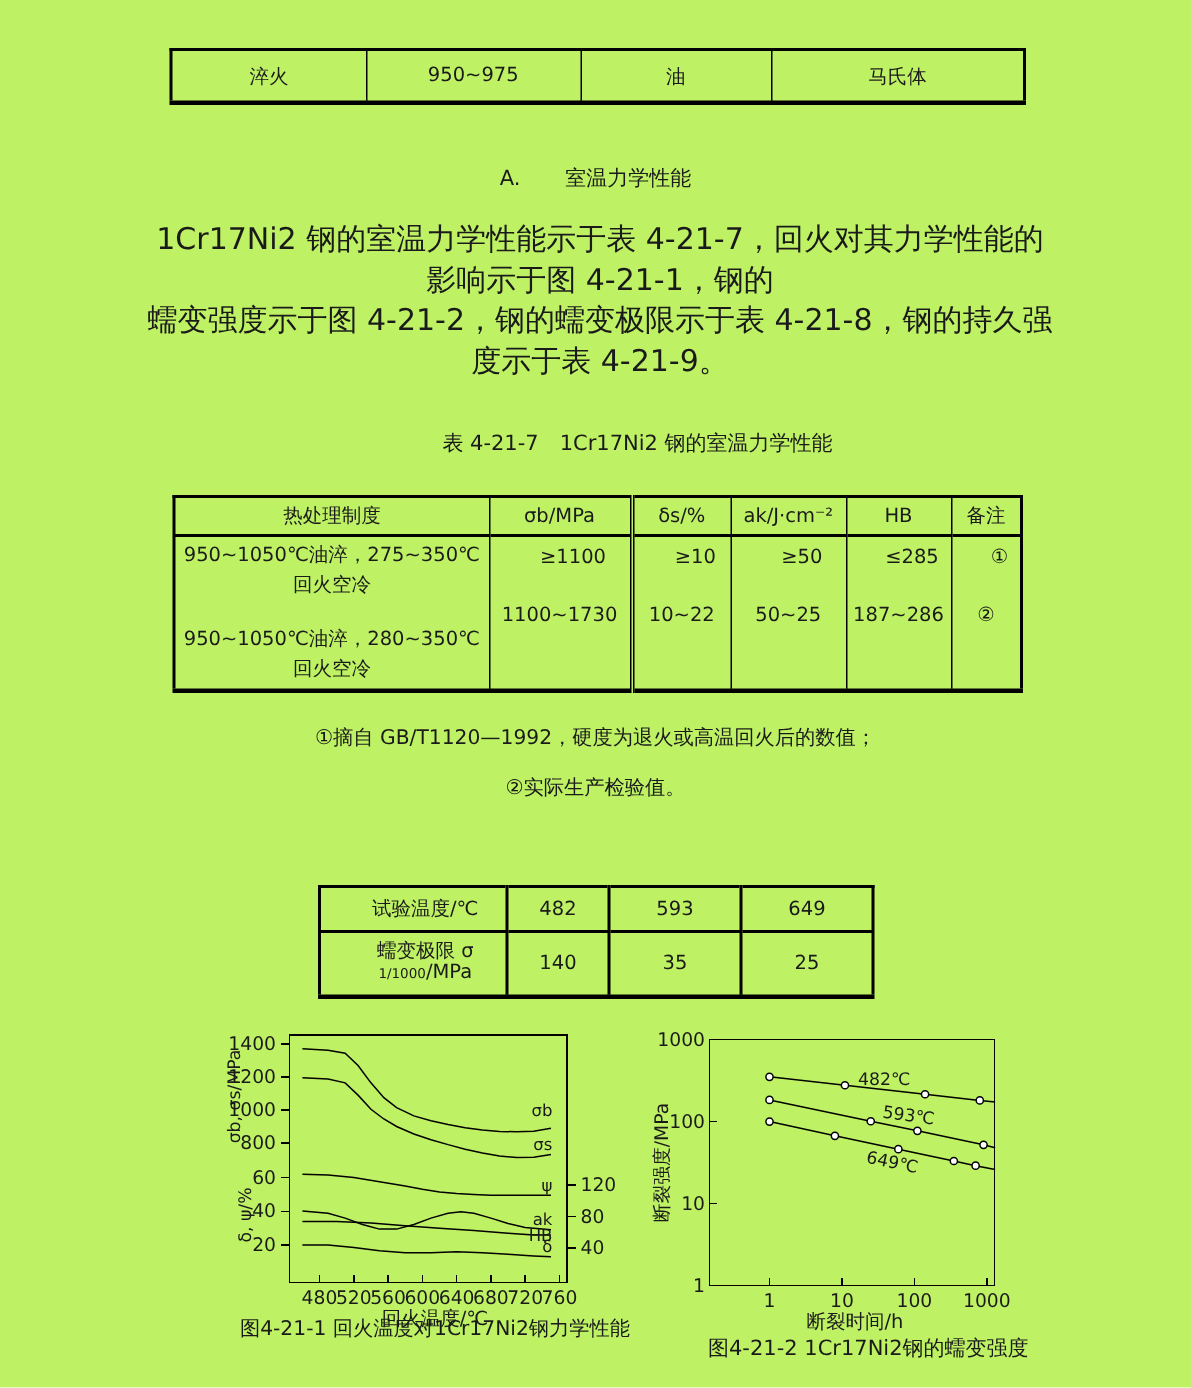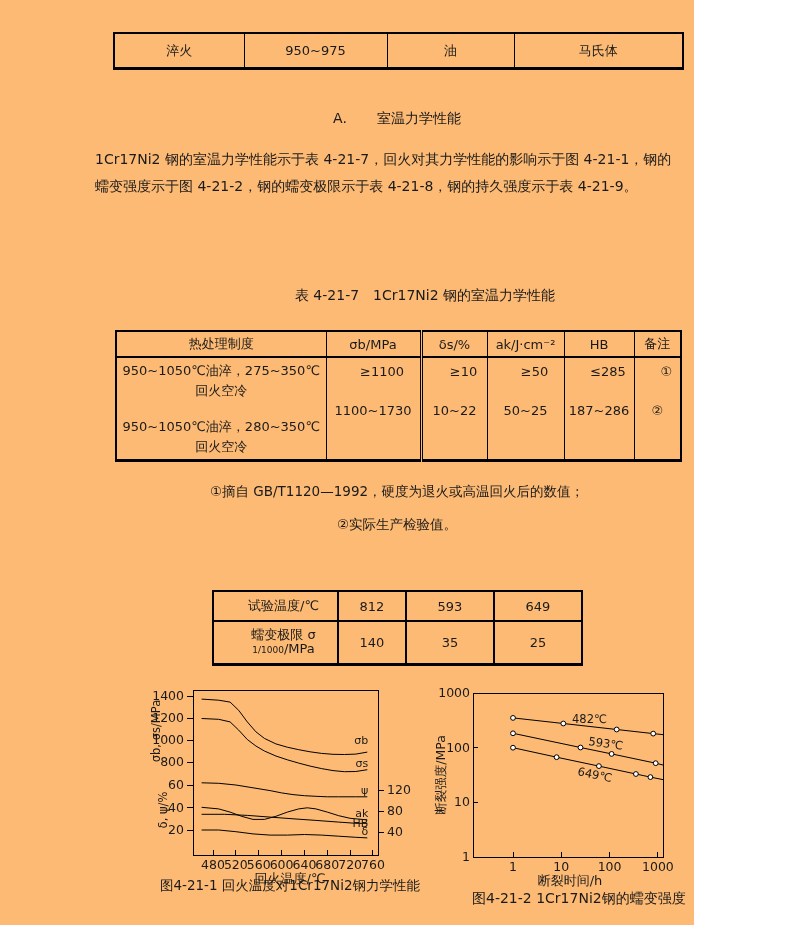--- a/index.html
+++ b/index.html
@@ -1,31 +1,31 @@
 <!DOCTYPE html>
 <html><head>
 <meta charset="utf-8">
 <style>
   html,body{margin:0;padding:0;background:#ffffff;}
-  .page{position:relative;width:694px;height:925px;background:#fdba74;overflow:hidden;
+  .page{position:relative;width:794px;height:925px;background:#bef264;overflow:hidden;
         font-family:"DejaVu Sans",sans-serif;color:#1a1a1a;}
   .abs{position:absolute;}
   table{border-collapse:collapse;table-layout:fixed;}
   td{padding:0;font-size:13px;color:#1a1a1a;}
 
   
   .cont-table{left:113px;top:32px;width:569px;}
   .cont-table table{width:569px;border:2px solid #000;border-bottom-width:3px;}
   .cont-table td{height:33px;text-align:center;vertical-align:middle;border-left:1px solid #000;}
   .cont-table td:first-child{border-left:none;}
 
   .heading{top:110px;left:0;width:794px;text-align:center;font-size:14px;}
   .heading .letter{margin-right:30px;}
 
-  .intro{top:146px;left:95px;width:610px;font-size:14px;line-height:27px;}
+  .intro{top:146px;left:95px;width:610px;text-align:center;font-size:20px;line-height:27px;}
 
   .t7-title{top:287px;left:0;width:794px;text-align:center;font-size:14px;padding-left:28px;}
 
   .t7{left:115px;top:330px;}
   .t7 table{width:567px;border:2px solid #000;border-bottom-width:3px;}
   .t7 td{border-left:1px solid #000;text-align:center;}
   .t7 td:first-child{border-left:none;}
   .t7 .hdr td{height:24px;border-bottom:2px solid #000;vertical-align:middle;font-size:13px;}
   .t7 .dbl{border-left:3px double #000;}
   .t7 .body td{height:101px;vertical-align:top;margin-top:20px;}
@@ -142,21 +142,21 @@
     <table>
       <colgroup>
           <col style="width:125px">
           <col style="width:68px">
           <col style="width:88px">
           <col style="width:88px">
         </colgroup>
       <tbody>
           <tr class="r1">
         <td>试验温度/℃</td>
-        <td>812</td>
+        <td>482</td>
         <td>593</td>
         <td>649</td>
       </tr>
       <tr class="r2">
         <td>
           <div class="lbl2">蠕变极限 σ</div>
           <div class="lbl2"><span class="sub">1/1000</span><span>/MPa</span></div>
         </td>
         <td>140</td>
         <td>35</td>

